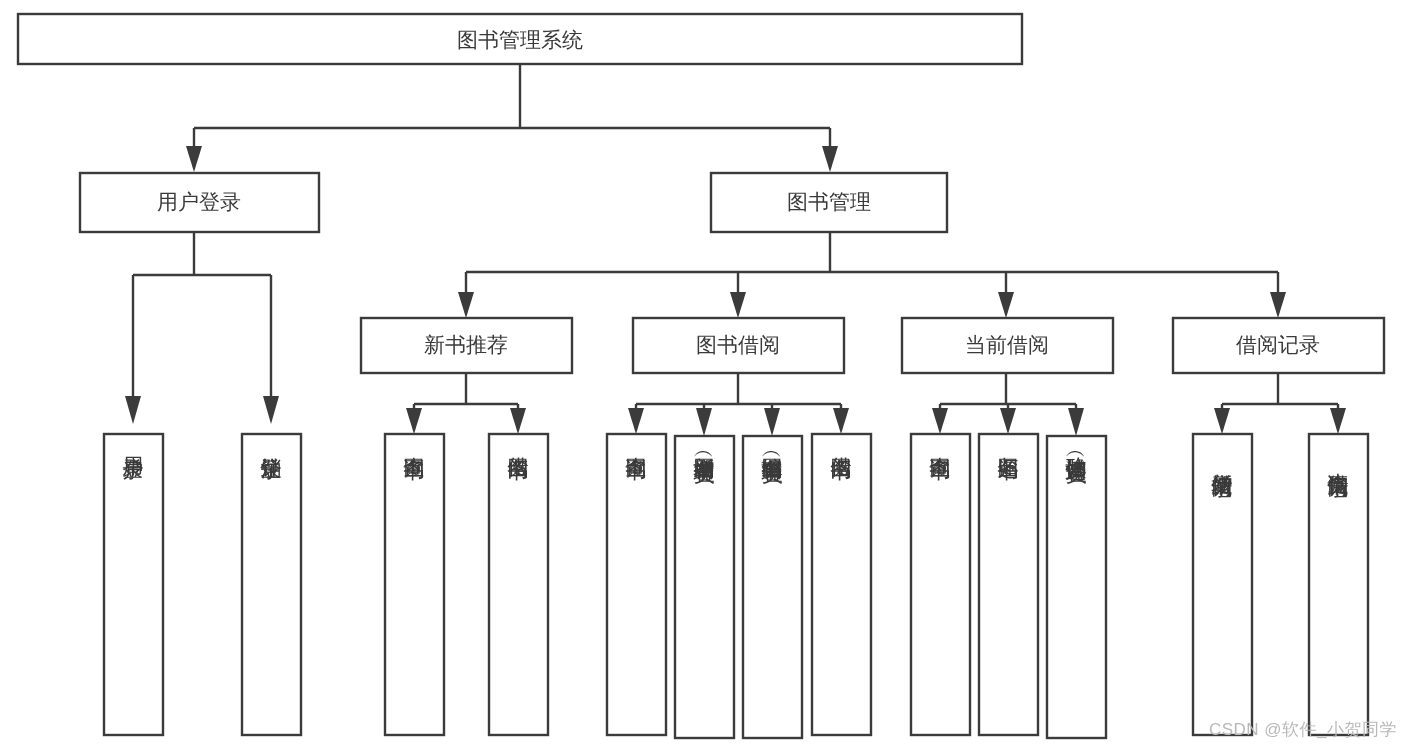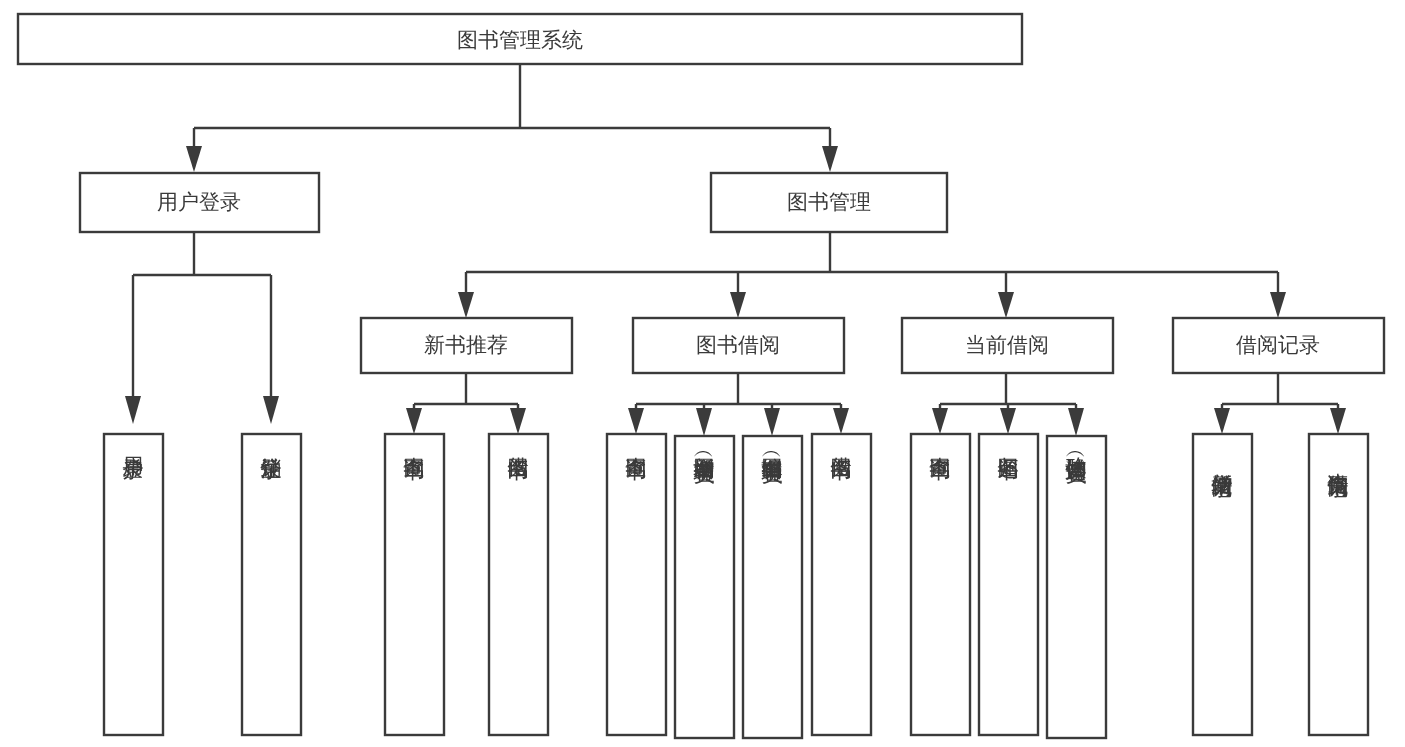--- a/index.html
+++ b/index.html
@@ -248,14 +248,15 @@
   <div class="vert-text-box" style="left:1047px; top:436px; width:59px; height:302px; padding-top:4px;">
     <span class="vert-text">确认归还（管理员）</span>
   </div>
   <div class="vert-text-box" style="left:1193px; top:434px; width:59px; height:301px; padding-top:22px;">
     <span class="vert-text">新增借阅记录</span>
   </div>
   <div class="vert-text-box" style="left:1309px; top:434px; width:59px; height:301px; padding-top:22px;">
     <span class="vert-text">查询借阅记录</span>
   </div>
 
+  <div class="watermark">CSDN @软件_小贺同学</div>
 
 </div>
 
 </body></html>

